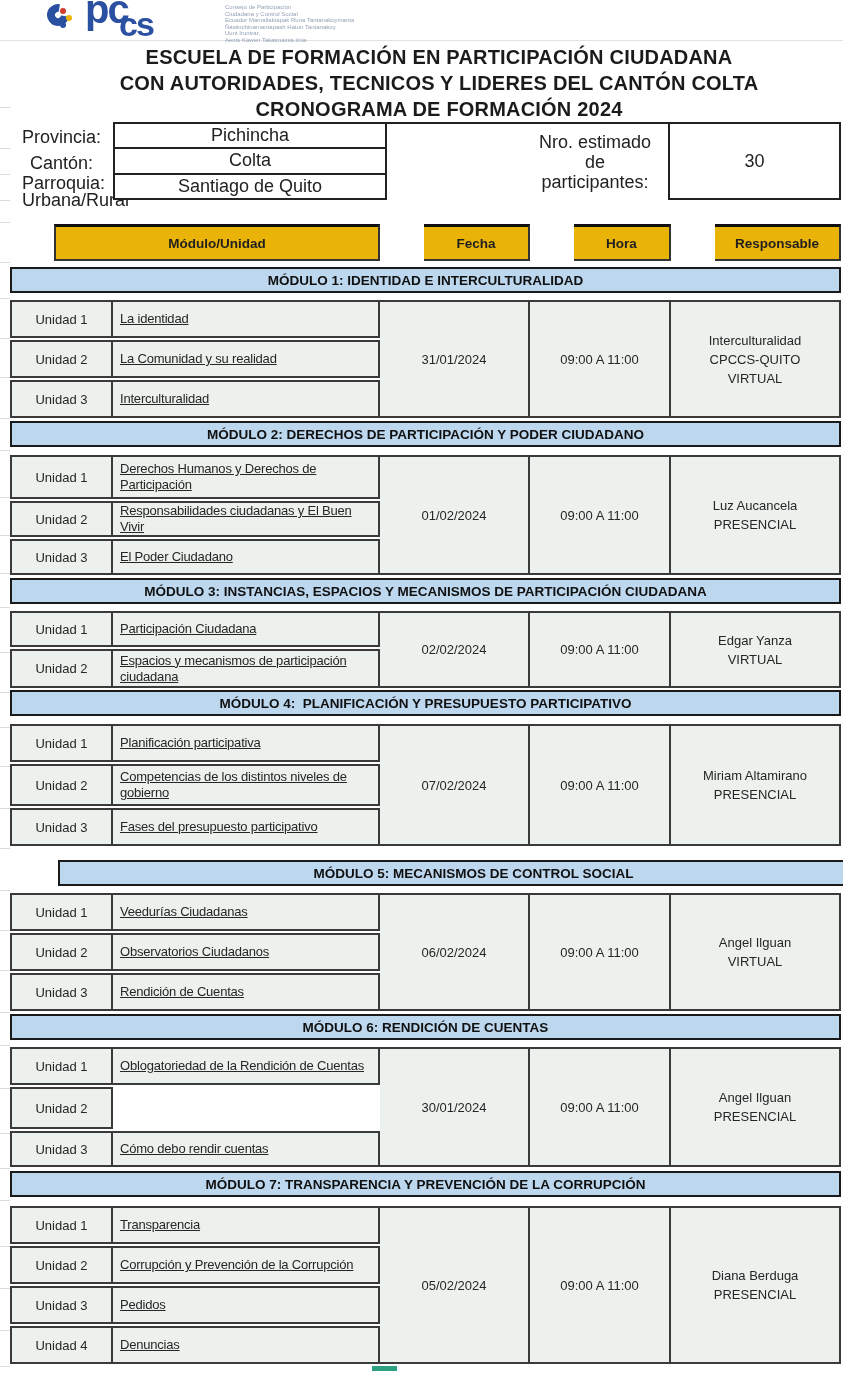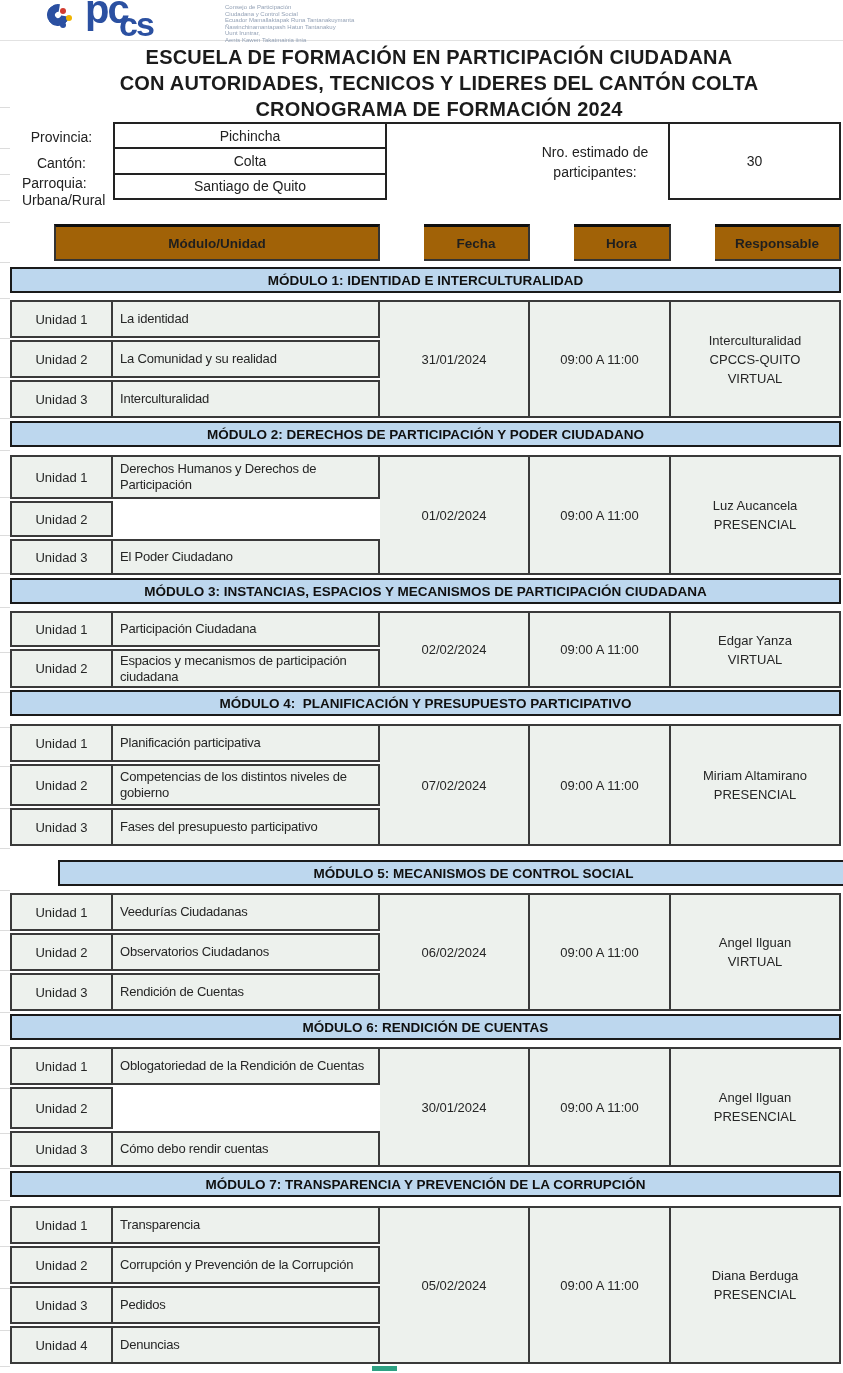--- a/index.html
+++ b/index.html
@@ -23,51 +23,51 @@
   .dot.b { width:6px; height:6px; background:#2B50A1; left:15px; top:21px; }
   .pc { position:absolute; left:40px; top:-14px; font-size:40px; font-weight:700; color:#2B50A1; letter-spacing:-2px; }
   .cs { position:absolute; left:74px; top:4px; font-size:34px; font-weight:700; color:#2B50A1; letter-spacing:-2px; }
   .logo-text { font-size:6px; line-height:6.6px; color:#94A2B6; padding-top:3px; white-space:pre-line; }
 
   
   .title { position:absolute; left:0; top:44px; width:830px; text-align:center;
            font-size:20px; font-weight:700; color:#1b1b1b; line-height:26px; letter-spacing:0.2px;padding-left:48px; }
 
   
-  .fields { position:absolute; left:10px; top:122px; width:831px; height:90px; font-size:14px; }
+  .fields { position:absolute; left:10px; top:122px; width:831px; height:90px; font-size:18px; }
   .fields .topline { position:absolute; left:103px; top:0; width:728px; border-top:2px solid #222; }
   .flabel { position:absolute; left:0; width:103px; display:flex; align-items:center;
             justify-content:center; text-align:center; white-space:pre-line; line-height:17px; }
   .flabel.l1 { top:2px;  height:26px; }
   .flabel.l2 { top:28px; height:26px; }
   .flabel.l3 { top:52px; height:36px; justify-content:flex-start; padding-left:12px; text-align:left; }
   .valbox { position:absolute; left:103px; top:0; width:274px; height:78px;
             border:2px solid #222; display:flex; flex-direction:column; background:#fff; }
   .valbox .vrow { flex:1; display:flex; align-items:center; justify-content:center; }
   .valbox .vrow + .vrow { border-top:2px solid #222; }
   .nro { position:absolute; left:520px; top:18px; width:130px; height:44px; display:flex;
          align-items:center; justify-content:center; text-align:center; white-space:pre-line; line-height:20px; }
   .numbox { position:absolute; left:658px; top:0; width:173px; height:78px; border:2px solid #222;
             display:flex; align-items:center; justify-content:center; background:#fff; }
 
   
   .thead { position:absolute; left:10px; top:224px; width:831px; height:37px;
            display:grid; grid-template-columns:370px 150px 141px 170px; }
-  .th { background:#a16207; border:2px solid #333; border-top:3px solid #0f0f0f; border-left:0;
+  .th { background:#eab308; border:2px solid #333; border-top:3px solid #0f0f0f; border-left:0;
         display:flex; align-items:center; justify-content:center; font-weight:700; font-size:13.5px; color:#1f1f1f;margin-left:44px; }
   .th:first-child { border-left:2px solid #333; }
 
   .mtitle { position:absolute; left:10px; width:831px; height:26px; background:#BDD7EE;
             border:2px solid #1a1a1a; display:flex; align-items:center; justify-content:center;
             font-weight:700; font-size:13.5px; color:#101010; white-space:pre; }
   .mgrid { position:absolute; left:10px; width:821px; display:grid;
            grid-template-columns:103px 267px 150px 141px 170px; row-gap:2px; font-size:13px; }
   .cell { background:#EDF1ED; border:2px solid #3a3a3a; display:flex; align-items:center; color:#262626; }
   .ulabel { grid-column:1; justify-content:center; }
-  .topic  { grid-column:2; border-left:0; padding:3px 12px 3px 7px; line-height:16px; letter-spacing:-0.2px; }
+  .topic  { grid-column:2; border-left:0; padding:3px 12px 3px 7px; line-height:16px; letter-spacing:-0.2px;text-decoration:underline; }
   .fecha  { grid-column:3; grid-row:1 / -1; border-left:0; justify-content:center; }
   .hora   { grid-column:4; grid-row:1 / -1; border-left:0; justify-content:center; }
   .resp   { grid-column:5; grid-row:1 / -1; border-left:0; justify-content:center;
             text-align:center; white-space:pre-line; line-height:19px; }
   .g-m1 { top:300px;  grid-template-rows:38px 38px 38px; }
   .g-m2 { top:455px;  grid-template-rows:44px 36px 36px; }
   .g-m3 { top:611px;  grid-template-rows:36px 39px; }
   .g-m4 { top:724px;  grid-template-rows:38px 42px 38px; }
   .g-m5 { top:893px;  grid-template-rows:38px 38px 38px; }
   .g-m6 { top:1047px; grid-template-rows:38px 42px 36px; }
@@ -142,20 +142,21 @@
     <div class="cell resp">Interculturalidad
 CPCCS-QUITO
 VIRTUAL</div>
   </div>
 
   <div class="mtitle t-m2">MÓDULO 2: DERECHOS DE PARTICIPACIÓN Y PODER CIUDADANO</div>
   <div class="mgrid g-m2">
     <div class="cell ulabel">Unidad 1</div>
     <div class="cell topic">Derechos Humanos y Derechos de Participación</div>
     <div class="cell ulabel">Unidad 2</div>
+    <div class="cell topic">Responsabilidades ciudadanas y El Buen Vivir</div>
     <div class="cell ulabel">Unidad 3</div>
     <div class="cell topic">El Poder Ciudadano</div>
     <div class="cell fecha">01/02/2024</div>
     <div class="cell hora">09:00 A 11:00</div>
     <div class="cell resp">Luz Aucancela
 PRESENCIAL</div>
   </div>
 
   <div class="mtitle t-m3">MÓDULO 3: INSTANCIAS, ESPACIOS Y MECANISMOS DE PARTICIPACIÓN CIUDADANA</div>
   <div class="mgrid g-m3">

